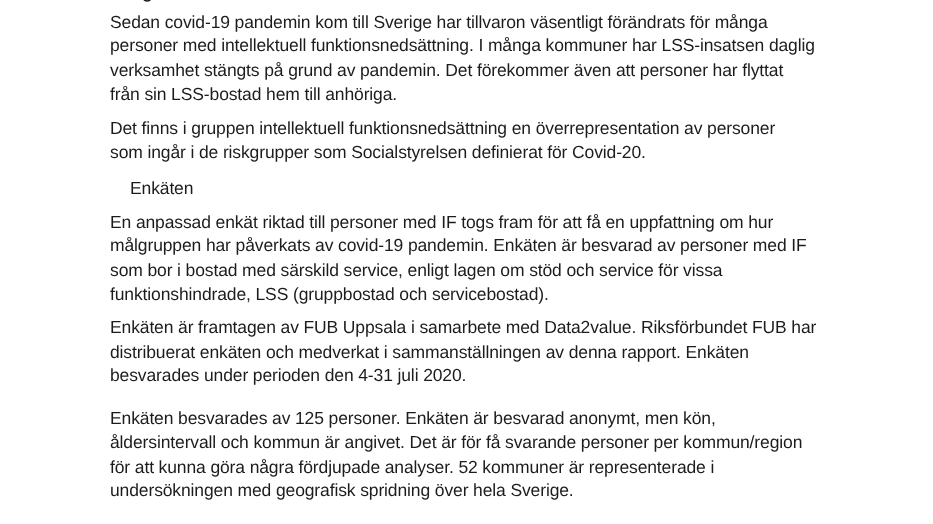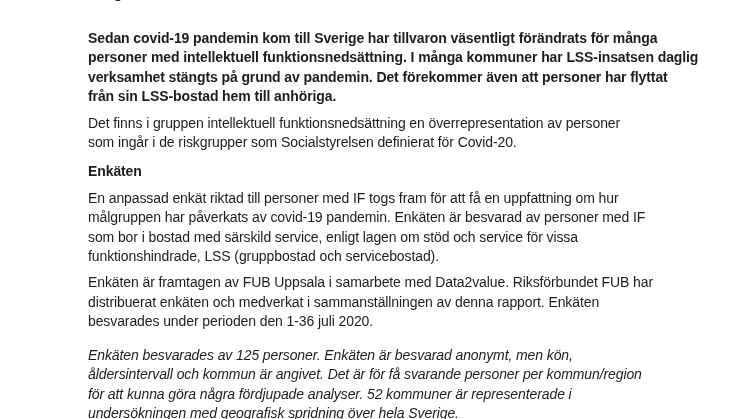--- a/index.html
+++ b/index.html
@@ -29,27 +29,27 @@
     color: #1c1c1c;
     white-space: nowrap;
   }
   .para {
     font-size: 14px;
     line-height: 19.4px;
     white-space: pre-line;
     margin: 0 0 7px 0;
     letter-spacing: -0.1px;
   }
-  .para.first { margin-top: 29px; font-weight: bold; }
-  .para.last { margin-top: 14px; font-style: italic; }
+  .para.first { margin-top: 8px; }
+  .para.last { margin-top: 14px; }
   .section-heading {
     font-size: 14px;
     line-height: 19.4px;
-    font-weight: bold;
-    margin: 10px 0 7px 0;
+    font-weight: normal;
+    margin: 10px 0 7px 16px;
     letter-spacing: -0.1px;
   }
 </style>
 </head>
 <body>
 
 <div class="viewport">
   <div class="content">
 
     <div class="clipped-heading">Bakgrund</div>
@@ -64,21 +64,21 @@
 
     <h2 class="section-heading">Enkäten</h2>
 
     <p class="para">En anpassad enkät riktad till personer med IF togs fram för att få en uppfattning om hur
 målgruppen har påverkats av covid-19 pandemin. Enkäten är besvarad av personer med IF
 som bor i bostad med särskild service, enligt lagen om stöd och service för vissa
 funktionshindrade, LSS (gruppbostad och servicebostad).</p>
 
     <p class="para">Enkäten är framtagen av FUB Uppsala i samarbete med Data2value. Riksförbundet FUB har
 distribuerat enkäten och medverkat i sammanställningen av denna rapport. Enkäten
-besvarades under perioden den 1-36 juli 2020.</p>
+besvarades under perioden den 4-31 juli 2020.</p>
 
     <p class="para last">Enkäten besvarades av 125 personer. Enkäten är besvarad anonymt, men kön,
 åldersintervall och kommun är angivet. Det är för få svarande personer per kommun/region
 för att kunna göra några fördjupade analyser. 52 kommuner är representerade i
 undersökningen med geografisk spridning över hela Sverige.</p>
 
   </div>
 </div>
 
 </body></html>

